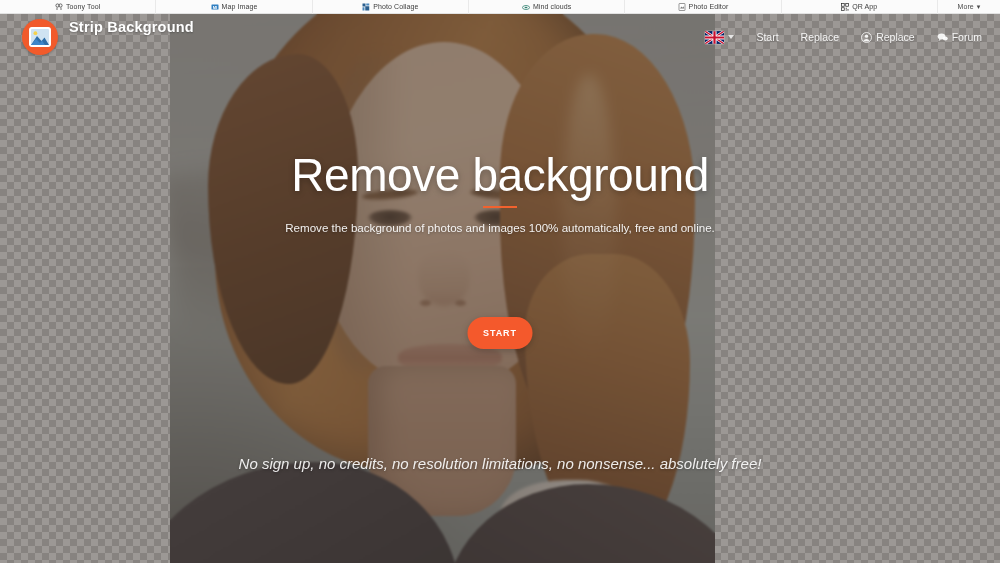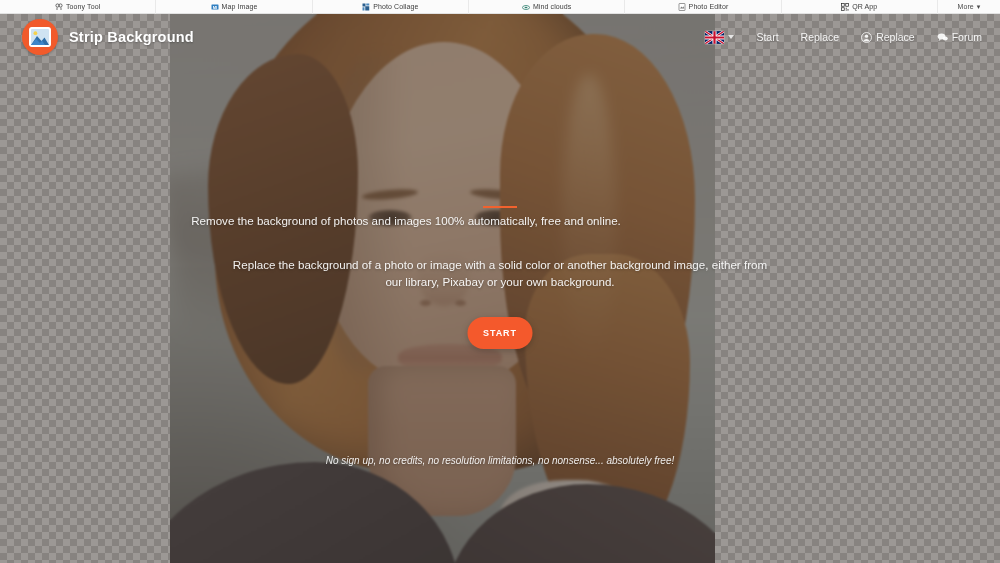--- a/index.html
+++ b/index.html
@@ -279,21 +279,21 @@
     position: absolute;
     top: 14px; left: 0;
     width: 1000px;
     height: 46px;
     display: flex;
     align-items: center;
     z-index: 30;
   }
   .brand {
     display: flex;
-    align-items: center;
+    align-items: flex-start;
     gap: 11px;
     margin-left: 22px;
     cursor: pointer;
   }
   .brand-logo {
     width: 36px; height: 36px;
     border-radius: 50%;
     background: #f15a2b;
     display: flex;
     align-items: center;
@@ -377,22 +377,22 @@
     position: absolute;
     top: 192px;
     left: 50%;
     transform: translateX(-50%);
     width: 34px;
     height: 2px;
     background: #f2622e;
   }
   .hero-sub1 {
     position: absolute;
-    top: 200px;
-    width: 812px;
+    top: 207px;
+    width: 1000px;
     font-size: 11.6px;
     color: rgba(255,255,255,0.93);
     text-shadow: 0 1px 3px rgba(0,0,0,0.32);
   }
   .hero-sub2 {
     position: absolute;
     top: 243px;
     left: 50%;
     transform: translateX(-50%);
     width: 540px;
@@ -416,21 +416,21 @@
     font-size: 9px;
     font-weight: bold;
     letter-spacing: 0.9px;
     cursor: pointer;
     box-shadow: 0 2px 7px rgba(0,0,0,0.22);
   }
   .hero-note {
     position: absolute;
     top: 441px;
     width: 1000px;
-    font-size: 10px;
+    font-size: 15px;
     font-style: italic;
     color: rgba(255,255,255,0.9);
     text-shadow: 0 1px 3px rgba(0,0,0,0.35);
   }
 </style>
 </head>
 <body>
 
 <div class="topbar">
 
@@ -606,18 +606,18 @@
           <ellipse cx="12" cy="9.6" rx="3.6" ry="2.9" fill="#ffffff" opacity="0.9"></ellipse>
         </svg>
       </span>
       <span>Forum</span>
     </div>
 
   </div>
 </div>
 
 <div class="hero-content">
+  <h1 class="hero-title">Remove background</h1>
   <div class="title-rule"></div>
   <p class="hero-sub1">Remove the background of photos and images 100% automatically, free and online.</p>
-  <p class="hero-sub2">Replace the background of a photo or image with a solid color or another background image, either from our library, Pixabay or your own background.</p>
   <button class="start-btn">START</button>
   <p class="hero-note">No sign up, no credits, no resolution limitations, no nonsense... absolutely free!</p>
 </div>
 
 </body></html>

